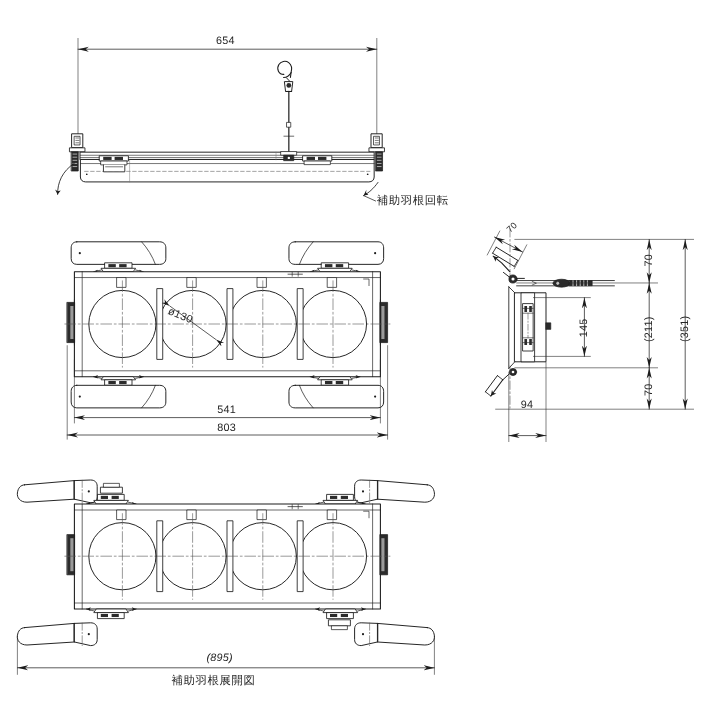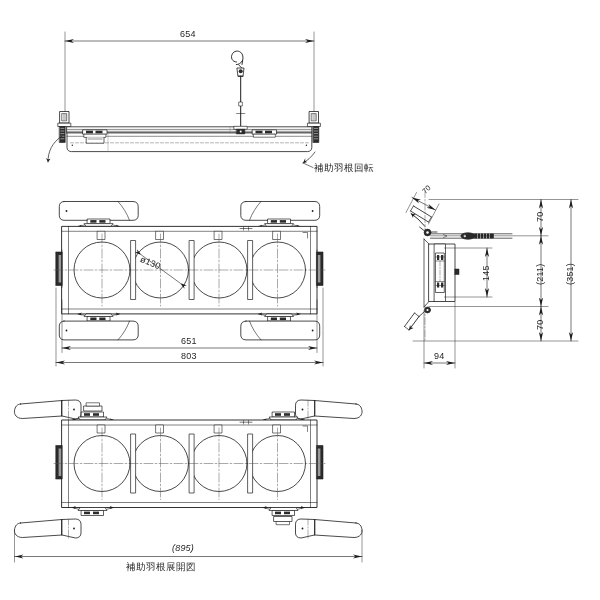--- a/index.html
+++ b/index.html
@@ -537,35 +537,35 @@
 
   </g>
 </svg>
 
 <div class="lbl" style="left:180px;top:30px;">654</div>
 
 <div class="lbl jp" style="left:314px;top:163px;">補助羽根回転</div>
 
 <div class="lbl" style="left:142px;top:255px;transform:rotate(22deg);transform-origin:left top;">ø130</div>
 
-<div class="lbl" style="left:181px;top:337px;">651</div>
+<div class="lbl" style="left:181px;top:337px;">541</div>
 
 <div class="lbl" style="left:181px;top:352px;">803</div>
 
 <div class="lbl tiny rot45" style="left:421px;top:190px;">70</div>
 
 <div class="lbl rot90" style="left:536px;top:222px;">70</div>
 
 <div class="lbl rot90" style="left:482px;top:281px;">145</div>
 
 <div class="lbl rot90" style="left:536px;top:285px;">(211)</div>
 
 <div class="lbl rot90" style="left:566px;top:285px;">(351)</div>
 
 <div class="lbl rot90" style="left:536px;top:330px;">70</div>
 
-<div class="lbl" style="left:434px;top:352px;">94</div>
+<div class="lbl" style="left:434px;top:333px;">94</div>
 
 <div class="lbl" style="left:172px;top:544px;font-style:italic;">(895)</div>
 
-<div class="lbl jp" style="left:126px;top:563px;font-family:Liberation Mono, monospace;">補助羽根展開図</div>
+<div class="lbl jp" style="left:143px;top:563px;">補助羽根展開図</div>
 
 </div>
 
 </body></html>

